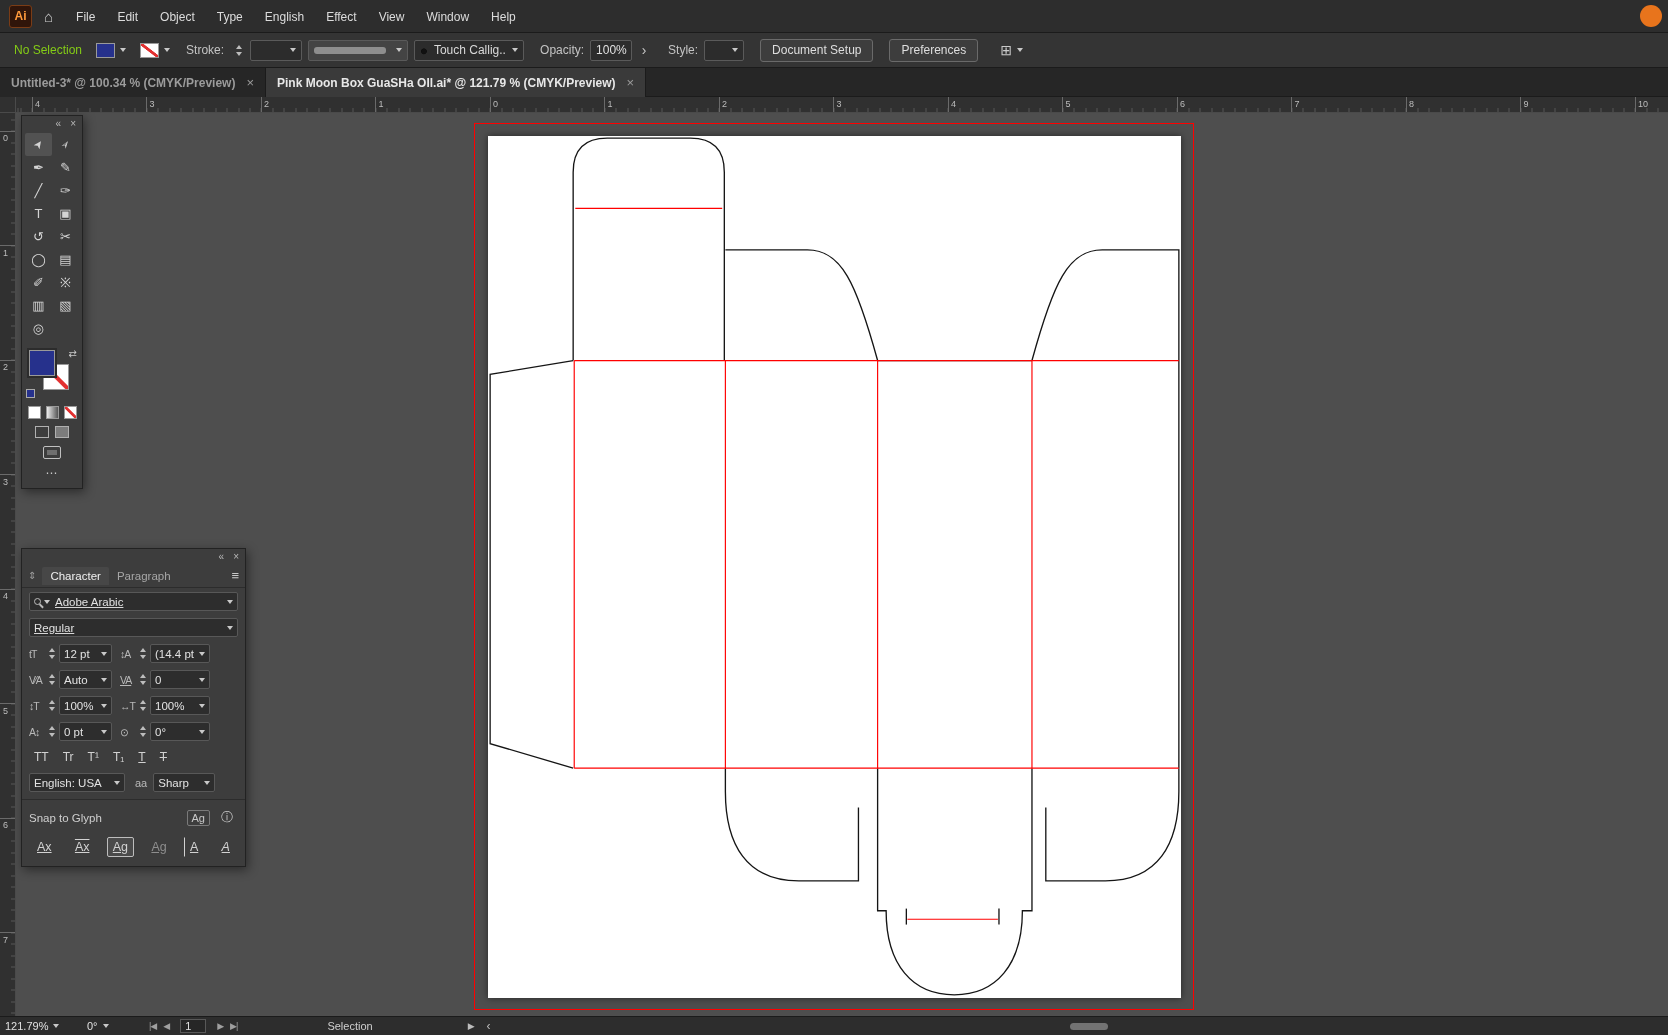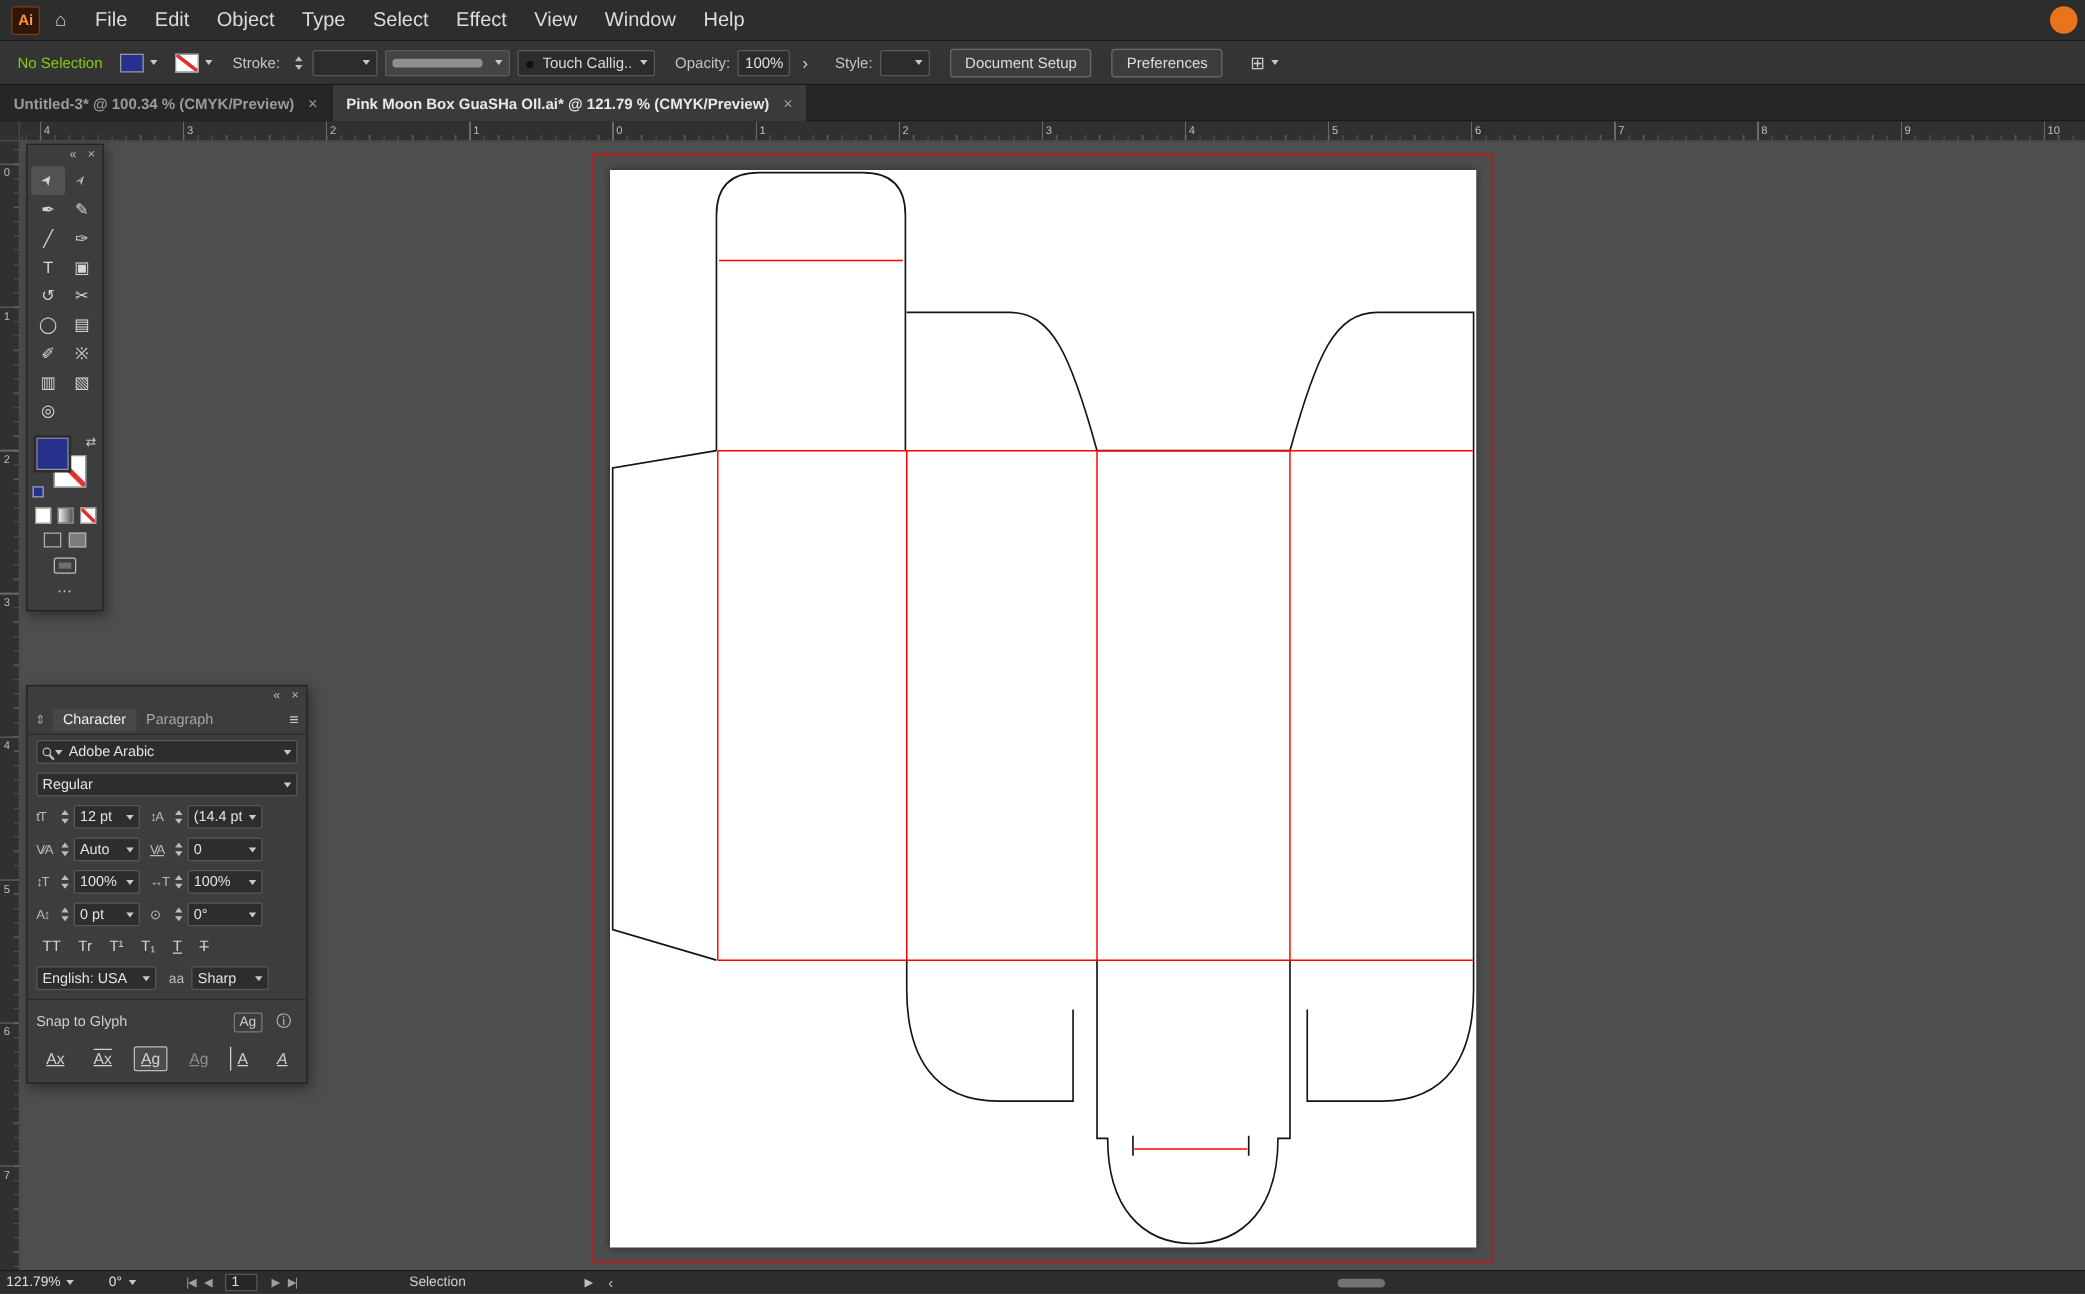--- a/index.html
+++ b/index.html
@@ -7,21 +7,21 @@
   body {
     width:1668px; height:1035px; position:relative; overflow:hidden;
     background:#4e4e4e; color:#d6d6d6;
     font-family:"Liberation Sans", sans-serif; font-size:12px;
     -webkit-font-smoothing:antialiased;
   }
   
   .menubar { position:absolute; top:0; left:0; right:0; height:33px; background:#2d2d2d; border-bottom:1px solid #1b1b1b; display:flex; align-items:center; z-index:20;}
   .ai-logo { width:23px; height:23px; margin:0 8px 0 9px; background:#30150a; border:1px solid #7a3c16; border-radius:3px; color:#ff9a3c; font-weight:bold; font-size:12px; display:flex; align-items:center; justify-content:center;}
   .home-icon { color:#cfcfcf; font-size:15px; margin:0 12px 0 4px; }
-  .menu-item { padding:0 11px; height:33px; display:flex; align-items:center; color:#dcdcdc; font-size:16px; }
+  .menu-item { padding:0 11px; height:33px; display:flex; align-items:center; color:#dcdcdc; font-size:12px; }
   .user-avatar { position:absolute; right:6px; top:5px; width:22px; height:22px; border-radius:50%; background:var(--avatar,#e8741c); }
   
   .controlbar { position:absolute; top:33px; left:0; right:0; height:35px; background:#343434; border-bottom:1px solid #1b1b1b; display:flex; align-items:center; z-index:20; }
   .cb-text { color:#84cc16; }
   .cb-text.first { margin-left:14px; }
   .lbl { margin-left:16px; color:#c4c4c4; }
   .chev { width:0; height:0; border-left:3.5px solid transparent; border-right:3.5px solid transparent; border-top:4px solid #c9c9c9; margin-left:5px; flex:none; }
   .swatch-group { display:flex; align-items:center; margin-left:14px; }
   .swatch { width:19px; height:15px; border:1px solid #9a9a9a; background:#fff; position:relative; }
   .swatch.fill { background:var(--fillswatch,#26318c); }
@@ -104,21 +104,21 @@
   
   .charpanel { left:21px; top:548px; width:225px; font-size:11.5px; padding-bottom:7px; }
   .ptabs { display:flex; align-items:center; height:24px; border-bottom:1px solid #2c2c2c; padding:0 6px; gap:4px; }
   .drag-ic { color:#9f9f9f; font-size:10px; margin-right:2px; }
   .ptab { padding:3px 8px; color:#a6a6a6; }
   .ptab.active { color:#f0f0f0; background:#474747; border-radius:2px 2px 0 0; }
   .pmenu { margin-left:auto; color:#c9c9c9; font-size:13px; }
   .crow { display:flex; align-items:center; padding:4px 7px 3px 7px; }
   .cselect { height:19px; background:#2d2d2d; border:1px solid #585858; border-radius:2px; display:flex; align-items:center; padding:0 4px; position:relative; }
   .cselect .val { flex:1; white-space:nowrap; overflow:hidden; color:#e2e2e2; }
-  .cselect.full { flex:1; }
+  .cselect.full { flex:1;text-decoration:underline; }
   .cselect.w52 { width:53px; }
   .cselect.w58 { width:60px; }
   .cselect.w92 { width:96px;justify-content:center; }
   .cselect.w64 { width:62px; }
   .cicon { color:#b9b9b9; font-size:10.5px; width:18px; flex:none; letter-spacing:-1px; }
   .cicon.ml { margin-left:8px; }
   .crow .stepper { margin-left:0; margin-right:3px; width:9px; }
   .mag { width:7px; height:7px; border:1.4px solid #bbb; border-radius:50%; position:relative; flex:none; margin-right:3px; }
   .mag::after { content:""; position:absolute; width:5px; height:1.5px; background:#bbb; transform:rotate(45deg); right:-4px; bottom:-2px; }
   .stybtn { background:none; border:none; color:#d2d2d2; font-family:inherit; font-size:12px; padding:2px 5px; margin-right:4px; }
@@ -155,21 +155,21 @@
 
 <div class="menubar">
   <span class="ai-logo">Ai</span>
   <span class="home-icon">⌂</span>
   <div style="display:flex;height:100%">
 
   <span class="menu-item">File</span>
       <span class="menu-item">Edit</span>
       <span class="menu-item">Object</span>
       <span class="menu-item">Type</span>
-      <span class="menu-item">Select</span>
+      <span class="menu-item">English</span>
       <span class="menu-item">Effect</span>
       <span class="menu-item">View</span>
       <span class="menu-item">Window</span>
       <span class="menu-item">Help</span>
     </div>
   <span class="user-avatar"></span>
 </div>
 
 <div class="controlbar">
   <span class="cb-text first">No Selection</span>

